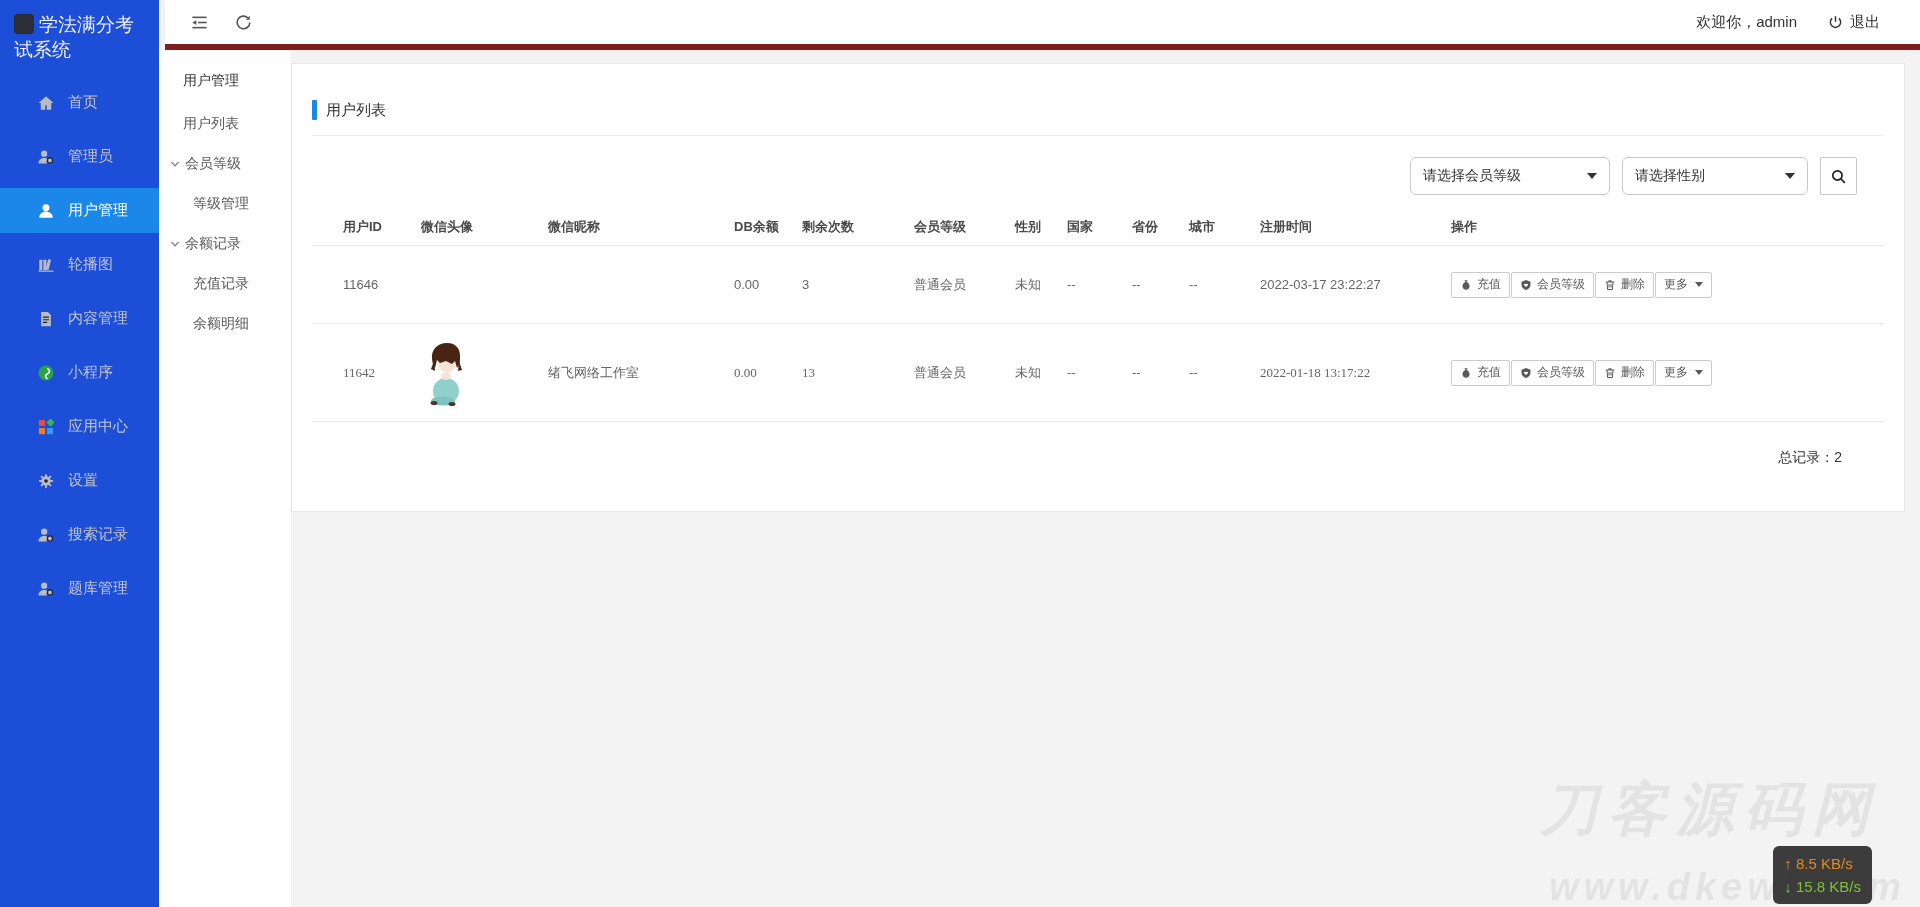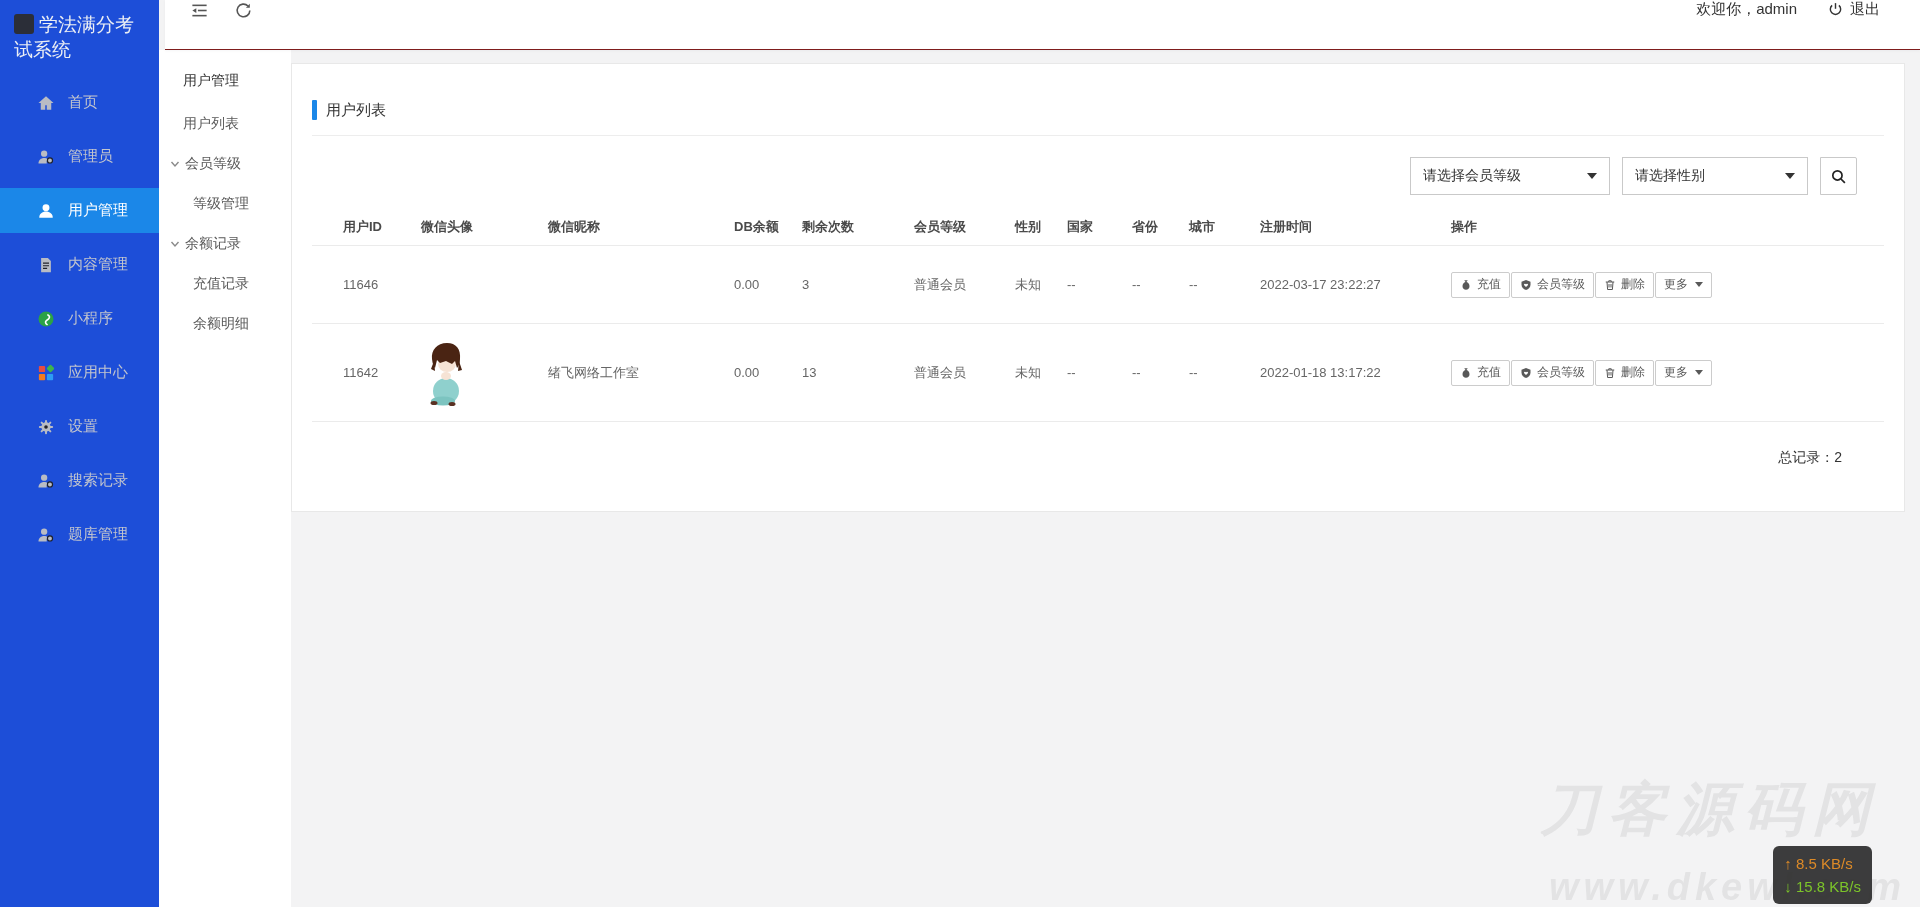--- a/index.html
+++ b/index.html
@@ -13,22 +13,22 @@
   .logo { padding:12px 10px 0 14px; color:#eceff4; font-size:19px; line-height:25px; }
   .logo-icon { display:inline-block; width:20px; height:20px; margin:0 5px -3px 0; background:#2b2e38; border-radius:3px; }
   .nav { margin-top:18px; }
   .nav-item { height:45px; margin-bottom:9px; display:flex; align-items:center; padding-left:37px; color:#c2c5cd; font-size:15px; cursor:pointer; }
   .nav-item .ico { width:18px; height:18px; margin-right:13px; display:flex; align-items:center; justify-content:center; color:#b9bcc4; flex:none; }
   .nav-item.active { background:#1b87e8; color:#fff; }
   .nav-item.active .ico { color:#fff; }
   .ico svg { width:18px; height:18px; }
   
   .topbar { position:absolute; left:165px; top:0; right:0; height:50px; background:#fff; z-index:5;
-            border-bottom:1px solid #7f1d1d; box-shadow:0 1px 3px rgba(0,21,41,.04);
-            display:flex; align-items:flex-start; }
+            border-bottom:6px solid #7f1d1d; box-shadow:0 1px 3px rgba(0,21,41,.04);
+            display:flex; align-items:center; }
   .topbar-left { display:flex; align-items:center; gap:24px; padding-left:24px; color:#555; }
   .tb-ico { width:20px; height:20px; cursor:pointer; display:flex; align-items:center; justify-content:center; }
   .tb-ico svg { width:19px; height:19px; }
   .topbar-right { margin-left:auto; display:flex; align-items:center; gap:30px; padding-right:40px; font-size:15px; color:#333; }
   .logout { display:flex; align-items:center; gap:6px; cursor:pointer; color:#333; }
   .logout svg { width:17px; height:17px; }
   
   .submenu { position:absolute; left:159px; top:50px; width:132px; bottom:0; background:#fff; z-index:4; }
   .submenu-title { padding:22px 0 14px 24px; font-size:14px; color:#333; }
   .sm-item { height:40px; display:flex; align-items:center; font-size:14px; color:#595959; cursor:pointer; }
@@ -37,37 +37,37 @@
   .sm-item.sub { padding-left:34px; }
   .chev { width:10px; height:10px; display:flex; align-items:center; color:#8a8a8a; }
   .chev svg { width:10px; height:10px; }
   
   .content { position:absolute; left:291px; top:50px; right:0; bottom:0; background:#f3f3f4; z-index:3; }
   .panel { position:absolute; left:0; top:13px; width:1614px; height:449px; background:#fff; border:1px solid #e8e8e8; }
   .panel-title { margin:36px 20px 0; display:flex; align-items:center; gap:9px; font-size:15px; color:#333; }
   .title-bar { width:5px; height:20px; background:#1b87e8; border-radius:1px; }
   .panel-divider { margin:15px 20px 0; border-top:1px solid #ededed; }
   .filters { display:flex; justify-content:flex-end; align-items:center; margin:21px 47px 0 0; height:38px; }
-  .sel { height:38px; border:1px solid #c9c9c9; border-radius:0; background:#fff; display:flex; align-items:center;
+  .sel { height:38px; border:1px solid #c9c9c9; border-radius:6px; background:#fff; display:flex; align-items:center;
          justify-content:space-between; padding:0 12px; font-size:14px; color:#333; cursor:pointer; }
   .sel.level { width:200px; margin-right:12px; }
   .sel.gender { width:186px; margin-right:12px; }
   .caret { width:0; height:0; border-left:5px solid transparent; border-right:5px solid transparent; border-top:6px solid #333; }
   .search-input { width:257px; height:38px; border:1px solid #c9c9c9; border-right:none; border-radius:2px 0 0 2px;
                   padding:0 12px; font-size:14px; color:#333; outline:none; font-family:inherit; }
   .search-input::placeholder { color:#c2c2c2; }
   .search-btn { width:37px; height:38px; border:1px solid #c9c9c9; border-radius:0 2px 2px 0; background:#fff;
                 display:flex; align-items:center; justify-content:center; cursor:pointer; color:#222; }
   .search-btn svg { width:17px; height:17px; }
   
   .table { margin:13px 20px 0; }
   .trow { display:flex; align-items:center; padding-left:31px; border-bottom:1px solid #ebebeb; }
   .thead { height:38px; font-size:14px; font-weight:bold; color:#4a4a4a; }
   .r1 { height:78px; }
-  .r2 { height:98px; }
+  .r2 { height:98px;font-family:Liberation Serif, serif; }
   .c { padding-right:8px; font-size:13px; color:#666; }
   .thead .c { color:#4a4a4a; }
   .w1{width:78px}.w2{width:127px}.w3{width:186px}.w4{width:68px}.w5{width:112px}.w6{width:101px}
   .w7{width:52px}.w8{width:65px}.w9{width:57px}.w10{width:71px}.w11{width:191px}.w12{flex:1}
   .avatar { width:48px; height:68px; display:block; }
   .actions { display:flex; align-items:center; gap:1px; }
   .btn { display:inline-flex; align-items:center; gap:5px; height:26px; padding:0 8px; border:1px solid #ccc;
          border-radius:2px; background:#fff; color:#595959; font-size:12px; cursor:pointer; font-family:inherit; }
   .btn svg { width:12px; height:12px; }
   .btn .caret { border-left-width:4px; border-right-width:4px; border-top-width:5px; border-top-color:#595959; margin-left:2px; }
@@ -107,20 +107,31 @@
         <span>管理员</span>
     </div>
     <div class="nav-item active">
       <span class="ico">
         <svg viewBox="0 0 24 24" fill="currentColor">
             <circle cx="12" cy="7.6" r="4.6"></circle>
             <path d="M3 21c0-5 4-8.2 9-8.2s9 3.2 9 8.2z"></path>
           </svg>
       </span>
         <span>用户管理</span>
+    </div>
+    <div class="nav-item">
+      <span class="ico">
+        <svg viewBox="0 0 24 24" fill="currentColor">
+            <rect x="3" y="5" width="4" height="14" rx="0.5"></rect>
+            <rect x="8.5" y="5" width="4" height="14" rx="0.5"></rect>
+            <rect x="13.2" y="4.4" width="4" height="14" rx="0.5" transform="rotate(14 15 11)"></rect>
+            <rect x="2" y="19.4" width="20" height="1.6"></rect>
+          </svg>
+      </span>
+        <span>轮播图</span>
     </div>
     <div class="nav-item">
       <span class="ico">
         <svg viewBox="0 0 24 24" fill="currentColor">
             <path d="M5.5 2.5h9l4 4v15h-13z"></path>
             <g stroke="#20222a" stroke-width="1.4">
               <path d="M8 9.5h8M8 13h8M8 16.5h5.5"></path>
             </g>
           </svg>
       </span>

